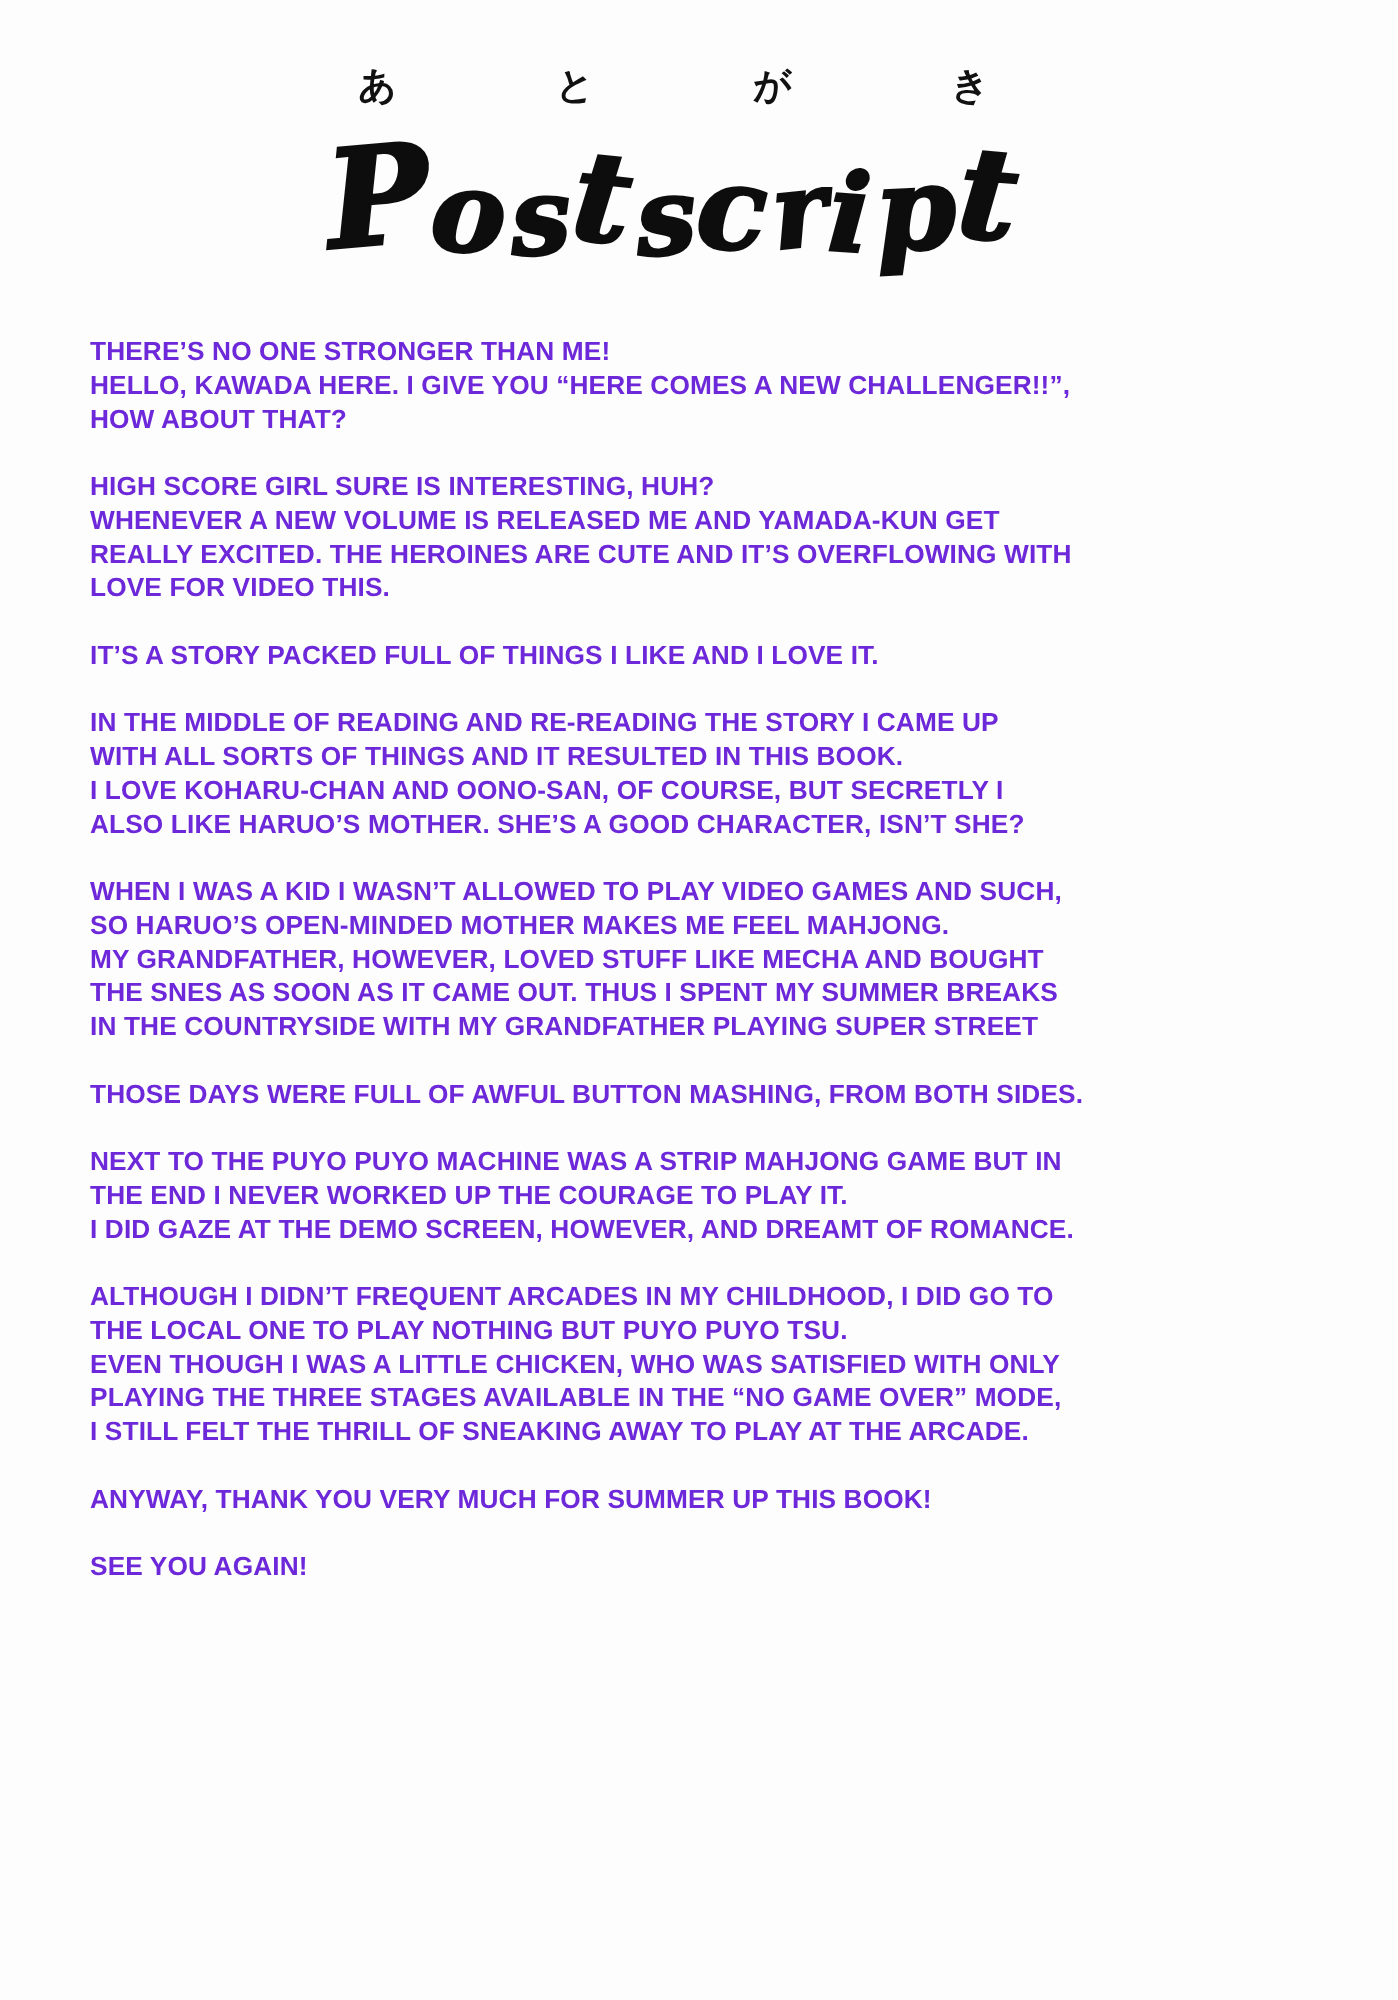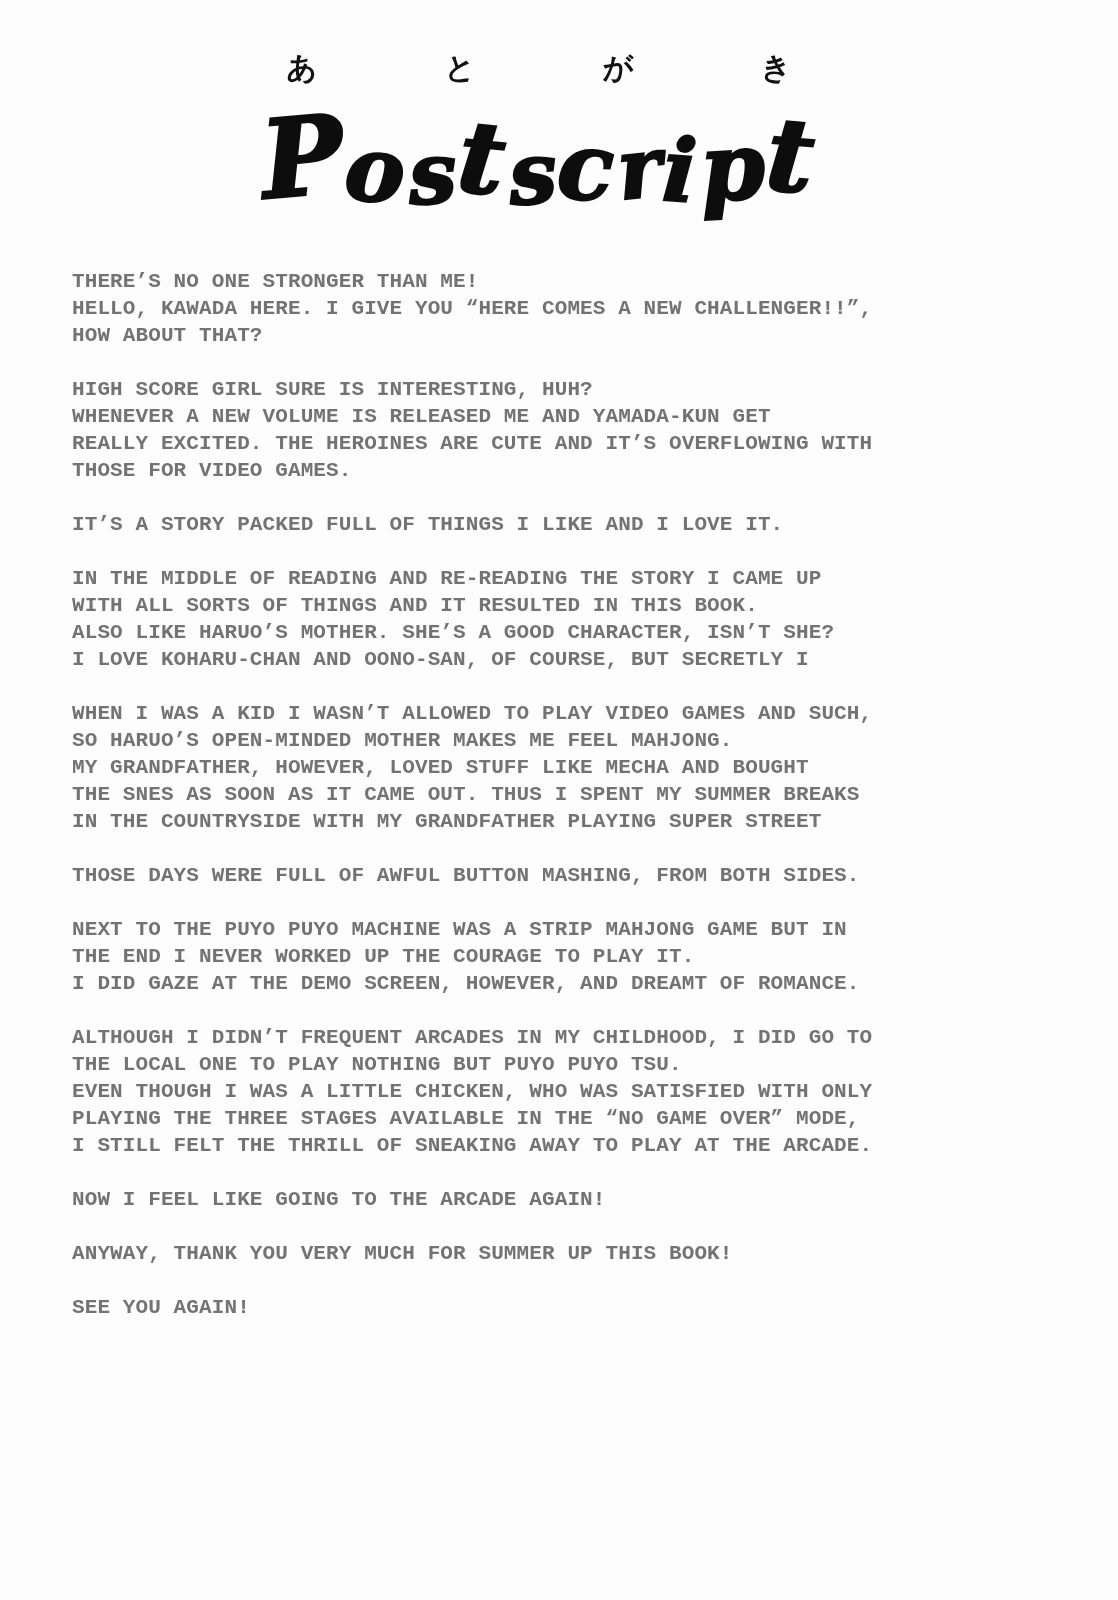--- a/index.html
+++ b/index.html
@@ -43,26 +43,26 @@
     line-height: 1.3;
     color: #0d0d0d;
     -webkit-text-stroke: 2.5px #0d0d0d;
     letter-spacing: 3px;
     white-space: nowrap;
   }
   .title .glyph { display: inline-block; }
   
   .body-text {
     margin: 44px 40px 0 72px;
-    font-family: Liberation Mono, monospace;
+    font-family: Liberation Sans, sans-serif;
     font-weight: bold;
     font-size: 21px;
     line-height: 27px;
     letter-spacing: 0.1px;
-    color: #737373;
+    color: #6d28d9;
     white-space: nowrap;
   }
   .paragraph { margin: 0 0 27px 0; }
   .line { height: 27px; }
 </style>
 </head>
 <body>
 
 <div class="page">
   <div class="title-block">
@@ -77,30 +77,30 @@
   <div class="body-text">
       <div class="paragraph">
         <div class="line">THERE’S NO ONE STRONGER THAN ME!</div>
         <div class="line">HELLO, KAWADA HERE. I GIVE YOU “HERE COMES A NEW CHALLENGER!!”,</div>
         <div class="line">HOW ABOUT THAT?</div>
       </div>
       <div class="paragraph">
         <div class="line">HIGH SCORE GIRL SURE IS INTERESTING, HUH?</div>
         <div class="line">WHENEVER A NEW VOLUME IS RELEASED ME AND YAMADA-KUN GET</div>
         <div class="line">REALLY EXCITED. THE HEROINES ARE CUTE AND IT’S OVERFLOWING WITH</div>
-        <div class="line">THOSE FOR VIDEO GAMES.</div>
+        <div class="line">LOVE FOR VIDEO THIS.</div>
       </div>
       <div class="paragraph">
         <div class="line">IT’S A STORY PACKED FULL OF THINGS I LIKE AND I LOVE IT.</div>
       </div>
       <div class="paragraph">
         <div class="line">IN THE MIDDLE OF READING AND RE-READING THE STORY I CAME UP</div>
         <div class="line">WITH ALL SORTS OF THINGS AND IT RESULTED IN THIS BOOK.</div>
+        <div class="line">I LOVE KOHARU-CHAN AND OONO-SAN, OF COURSE, BUT SECRETLY I</div>
         <div class="line">ALSO LIKE HARUO’S MOTHER. SHE’S A GOOD CHARACTER, ISN’T SHE?</div>
-        <div class="line">I LOVE KOHARU-CHAN AND OONO-SAN, OF COURSE, BUT SECRETLY I</div>
       </div>
       <div class="paragraph">
         <div class="line">WHEN I WAS A KID I WASN’T ALLOWED TO PLAY VIDEO GAMES AND SUCH,</div>
         <div class="line">SO HARUO’S OPEN-MINDED MOTHER MAKES ME FEEL MAHJONG.</div>
         <div class="line">MY GRANDFATHER, HOWEVER, LOVED STUFF LIKE MECHA AND BOUGHT</div>
         <div class="line">THE SNES AS SOON AS IT CAME OUT. THUS I SPENT MY SUMMER BREAKS</div>
         <div class="line">IN THE COUNTRYSIDE WITH MY GRANDFATHER PLAYING SUPER STREET</div>
       </div>
       <div class="paragraph">
         <div class="line">THOSE DAYS WERE FULL OF AWFUL BUTTON MASHING, FROM BOTH SIDES.</div>
@@ -111,22 +111,19 @@
         <div class="line">I DID GAZE AT THE DEMO SCREEN, HOWEVER, AND DREAMT OF ROMANCE.</div>
       </div>
       <div class="paragraph">
         <div class="line">ALTHOUGH I DIDN’T FREQUENT ARCADES IN MY CHILDHOOD, I DID GO TO</div>
         <div class="line">THE LOCAL ONE TO PLAY NOTHING BUT PUYO PUYO TSU.</div>
         <div class="line">EVEN THOUGH I WAS A LITTLE CHICKEN, WHO WAS SATISFIED WITH ONLY</div>
         <div class="line">PLAYING THE THREE STAGES AVAILABLE IN THE “NO GAME OVER” MODE,</div>
         <div class="line">I STILL FELT THE THRILL OF SNEAKING AWAY TO PLAY AT THE ARCADE.</div>
       </div>
       <div class="paragraph">
-        <div class="line">NOW I FEEL LIKE GOING TO THE ARCADE AGAIN!</div>
-      </div>
-      <div class="paragraph">
         <div class="line">ANYWAY, THANK YOU VERY MUCH FOR SUMMER UP THIS BOOK!</div>
       </div>
       <div class="paragraph">
         <div class="line">SEE YOU AGAIN!</div>
       </div>
     </div>
 </div>
 
 </body></html>

